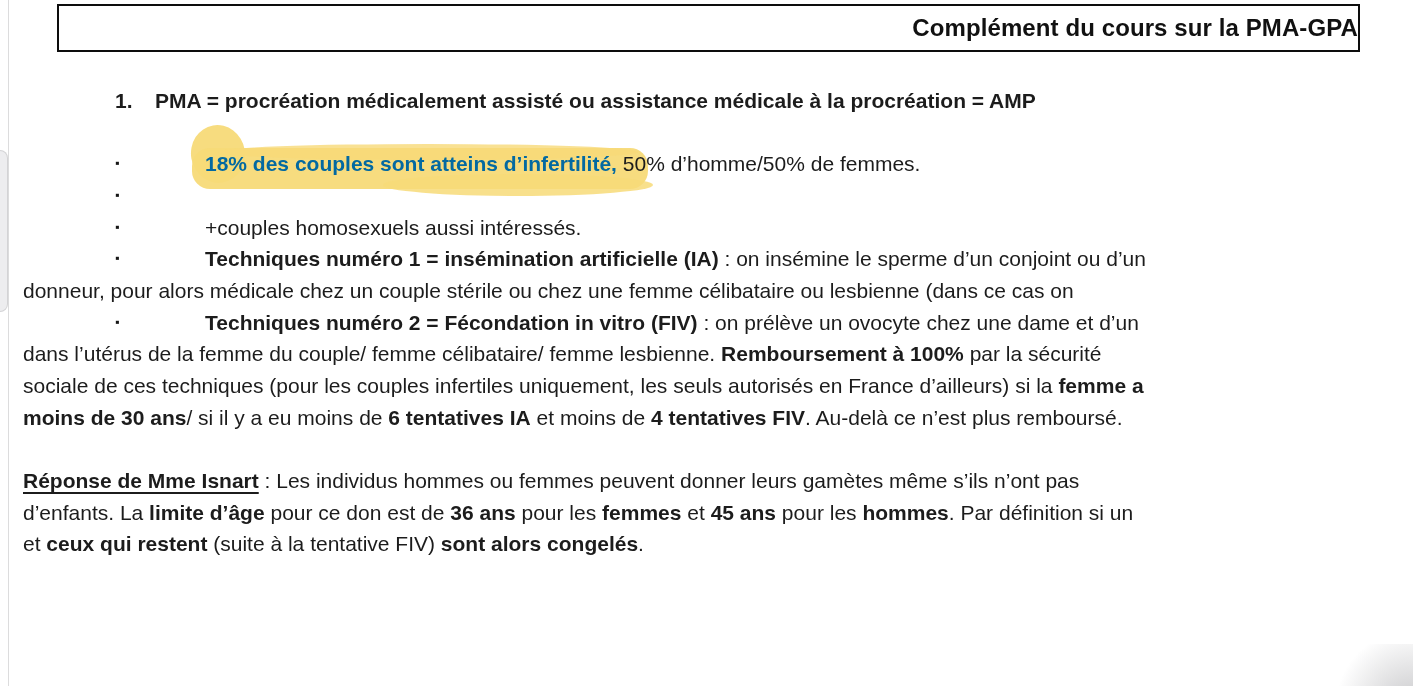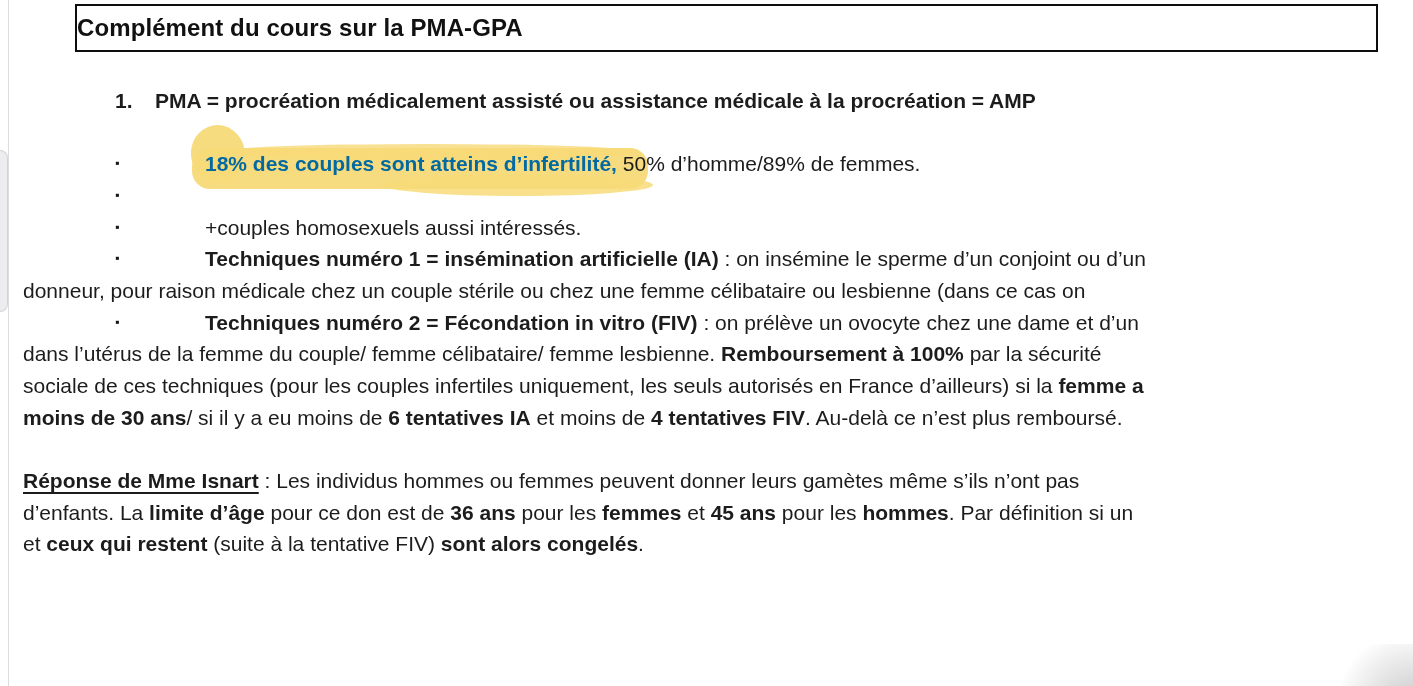--- a/index.html
+++ b/index.html
@@ -35,26 +35,26 @@
   
   .corner-shadow {
     position: absolute;
     right: 0; bottom: 0;
     width: 95px; height: 42px;
     background: radial-gradient(circle at 100% 150%, rgba(110,110,116,0.38), rgba(110,110,116,0) 68%);
     pointer-events: none;
   }
   .title-box {
     position: absolute;
-    left: 75px; top: 4px;
+    left: 57px; top: 4px;
     width: 1303px; height: 48px;
     border: 2px solid #0d0d0d;
     display: flex;
     align-items: center;
-    justify-content: flex-start;
+    justify-content: flex-end;
   }
   .title-box .title {
     font-weight: bold;
     font-size: 24px;
     letter-spacing: 0.1px;
     color: #111111;
   }
   
   .hl-svg {
     position: absolute;
@@ -113,35 +113,35 @@
   <div class="doc">
       <div class="line numbered">
         <span class="marker num">1.</span>
         <span class="text"><span class="seg b">PMA = procréation médicalement assisté ou assistance médicale à la procréation = AMP</span></span>
       </div>
       <div class="line blank">
         <span class="text"></span>
       </div>
       <div class="line bullet">
         <span class="marker sq">▪</span>
-        <span class="text"><span class="seg b hl" style="color: #0369a1;">18% des couples sont atteins d’infertilité,</span><span class="seg"> 50% d’homme/89% de femmes.</span></span>
+        <span class="text"><span class="seg b hl" style="color: #0369a1;">18% des couples sont atteins d’infertilité,</span><span class="seg"> 50% d’homme/50% de femmes.</span></span>
       </div>
       <div class="line bullet">
         <span class="marker sq">▪</span>
       </div>
       <div class="line bullet">
         <span class="marker sq">▪</span>
         <span class="text"><span class="seg">+couples homosexuels aussi intéressés.</span></span>
       </div>
       <div class="line bullet">
         <span class="marker sq">▪</span>
         <span class="text"><span class="seg b">Techniques numéro 1 = insémination artificielle (IA)</span><span class="seg"> : on insémine le sperme d’un conjoint ou d’un</span></span>
       </div>
       <div class="line flow">
-        <span class="text"><span class="seg">donneur, pour raison médicale chez un couple stérile ou chez une femme célibataire ou lesbienne (dans ce cas on</span></span>
+        <span class="text"><span class="seg">donneur, pour alors médicale chez un couple stérile ou chez une femme célibataire ou lesbienne (dans ce cas on</span></span>
       </div>
       <div class="line bullet">
         <span class="marker sq">▪</span>
         <span class="text"><span class="seg b">Techniques numéro 2 = Fécondation in vitro (FIV)</span><span class="seg"> : on prélève un ovocyte chez une dame et d’un</span></span>
       </div>
       <div class="line flow">
         <span class="text"><span class="seg">dans l’utérus de la femme du couple/ femme célibataire/ femme lesbienne. </span><span class="seg b">Remboursement à 100%</span><span class="seg"> par la sécurité</span></span>
       </div>
       <div class="line flow">
         <span class="text"><span class="seg">sociale de ces techniques (pour les couples infertiles uniquement, les seuls autorisés en France d’ailleurs) si la </span><span class="seg b">femme a</span></span>

